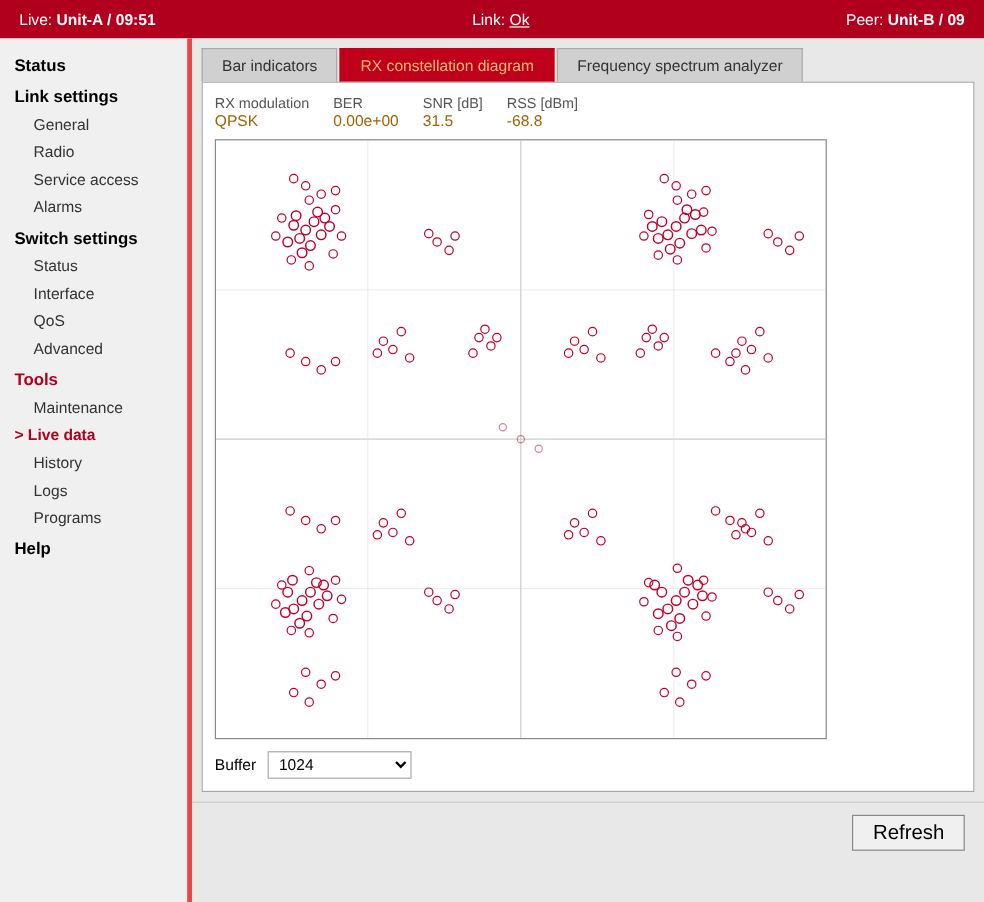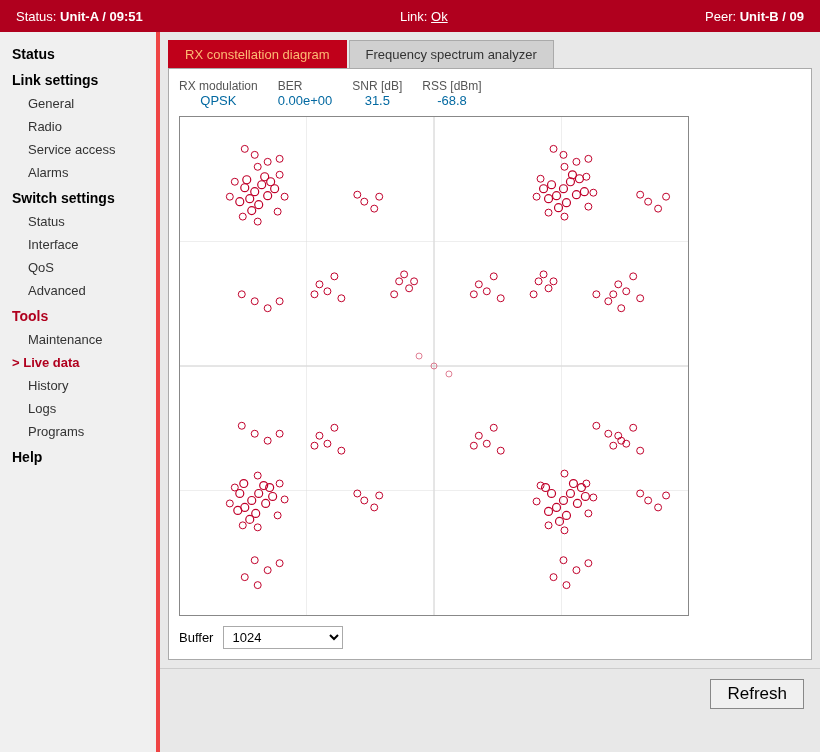--- a/index.html
+++ b/index.html
@@ -91,21 +91,21 @@
 
     
     .stats-row {
       display: flex;
       gap: 20px;
       margin-bottom: 8px;
       font-size: 13px;
     }
     .stat-item {}
     .stat-label { color: #555; font-size: 12px; }
-    .stat-value { color: #0369a1; text-align: center; }
+    .stat-value { color: #a16207; }
 
     
     .constellation-container {
       border: 1px solid #888;
       background: white;
       position: relative;
       width: 510px;
       height: 500px;
       margin-bottom: 10px;
     }
@@ -145,21 +145,21 @@
       border: 1px solid #888;
       cursor: pointer;
       font-size: 17px;
     }
   </style>
 </head>
 <body>
 
 <div class="top-bar">
   <span>
-    <span>Status:</span>
+    <span>Live:</span>
     <strong>Unit-A / 09:51</strong>
   </span>
   <span>
     <span>Link:</span>
     <a href="#">Ok</a>
   </span>
   <span>
     <span>Peer:</span>
     <strong>Unit-B / 09</strong>
   </span>
@@ -185,20 +185,21 @@
     <div class="sidebar-item">History</div>
     <div class="sidebar-item">Logs</div>
     <div class="sidebar-item">Programs</div>
     <div class="sidebar-section">Help</div>
   </div>
 
   <div class="content">
     <div class="content-inner">
 
       <div class="tabs">
+        <div class="tab">Bar indicators</div>
         <div class="tab active">RX constellation diagram</div>
         <div class="tab">Frequency spectrum analyzer</div>
       </div>
 
       <div class="panel">
 
         <div class="stats-row">
           <div class="stat-item">
             <div class="stat-label">RX modulation</div>
             <div class="stat-value">QPSK</div>

